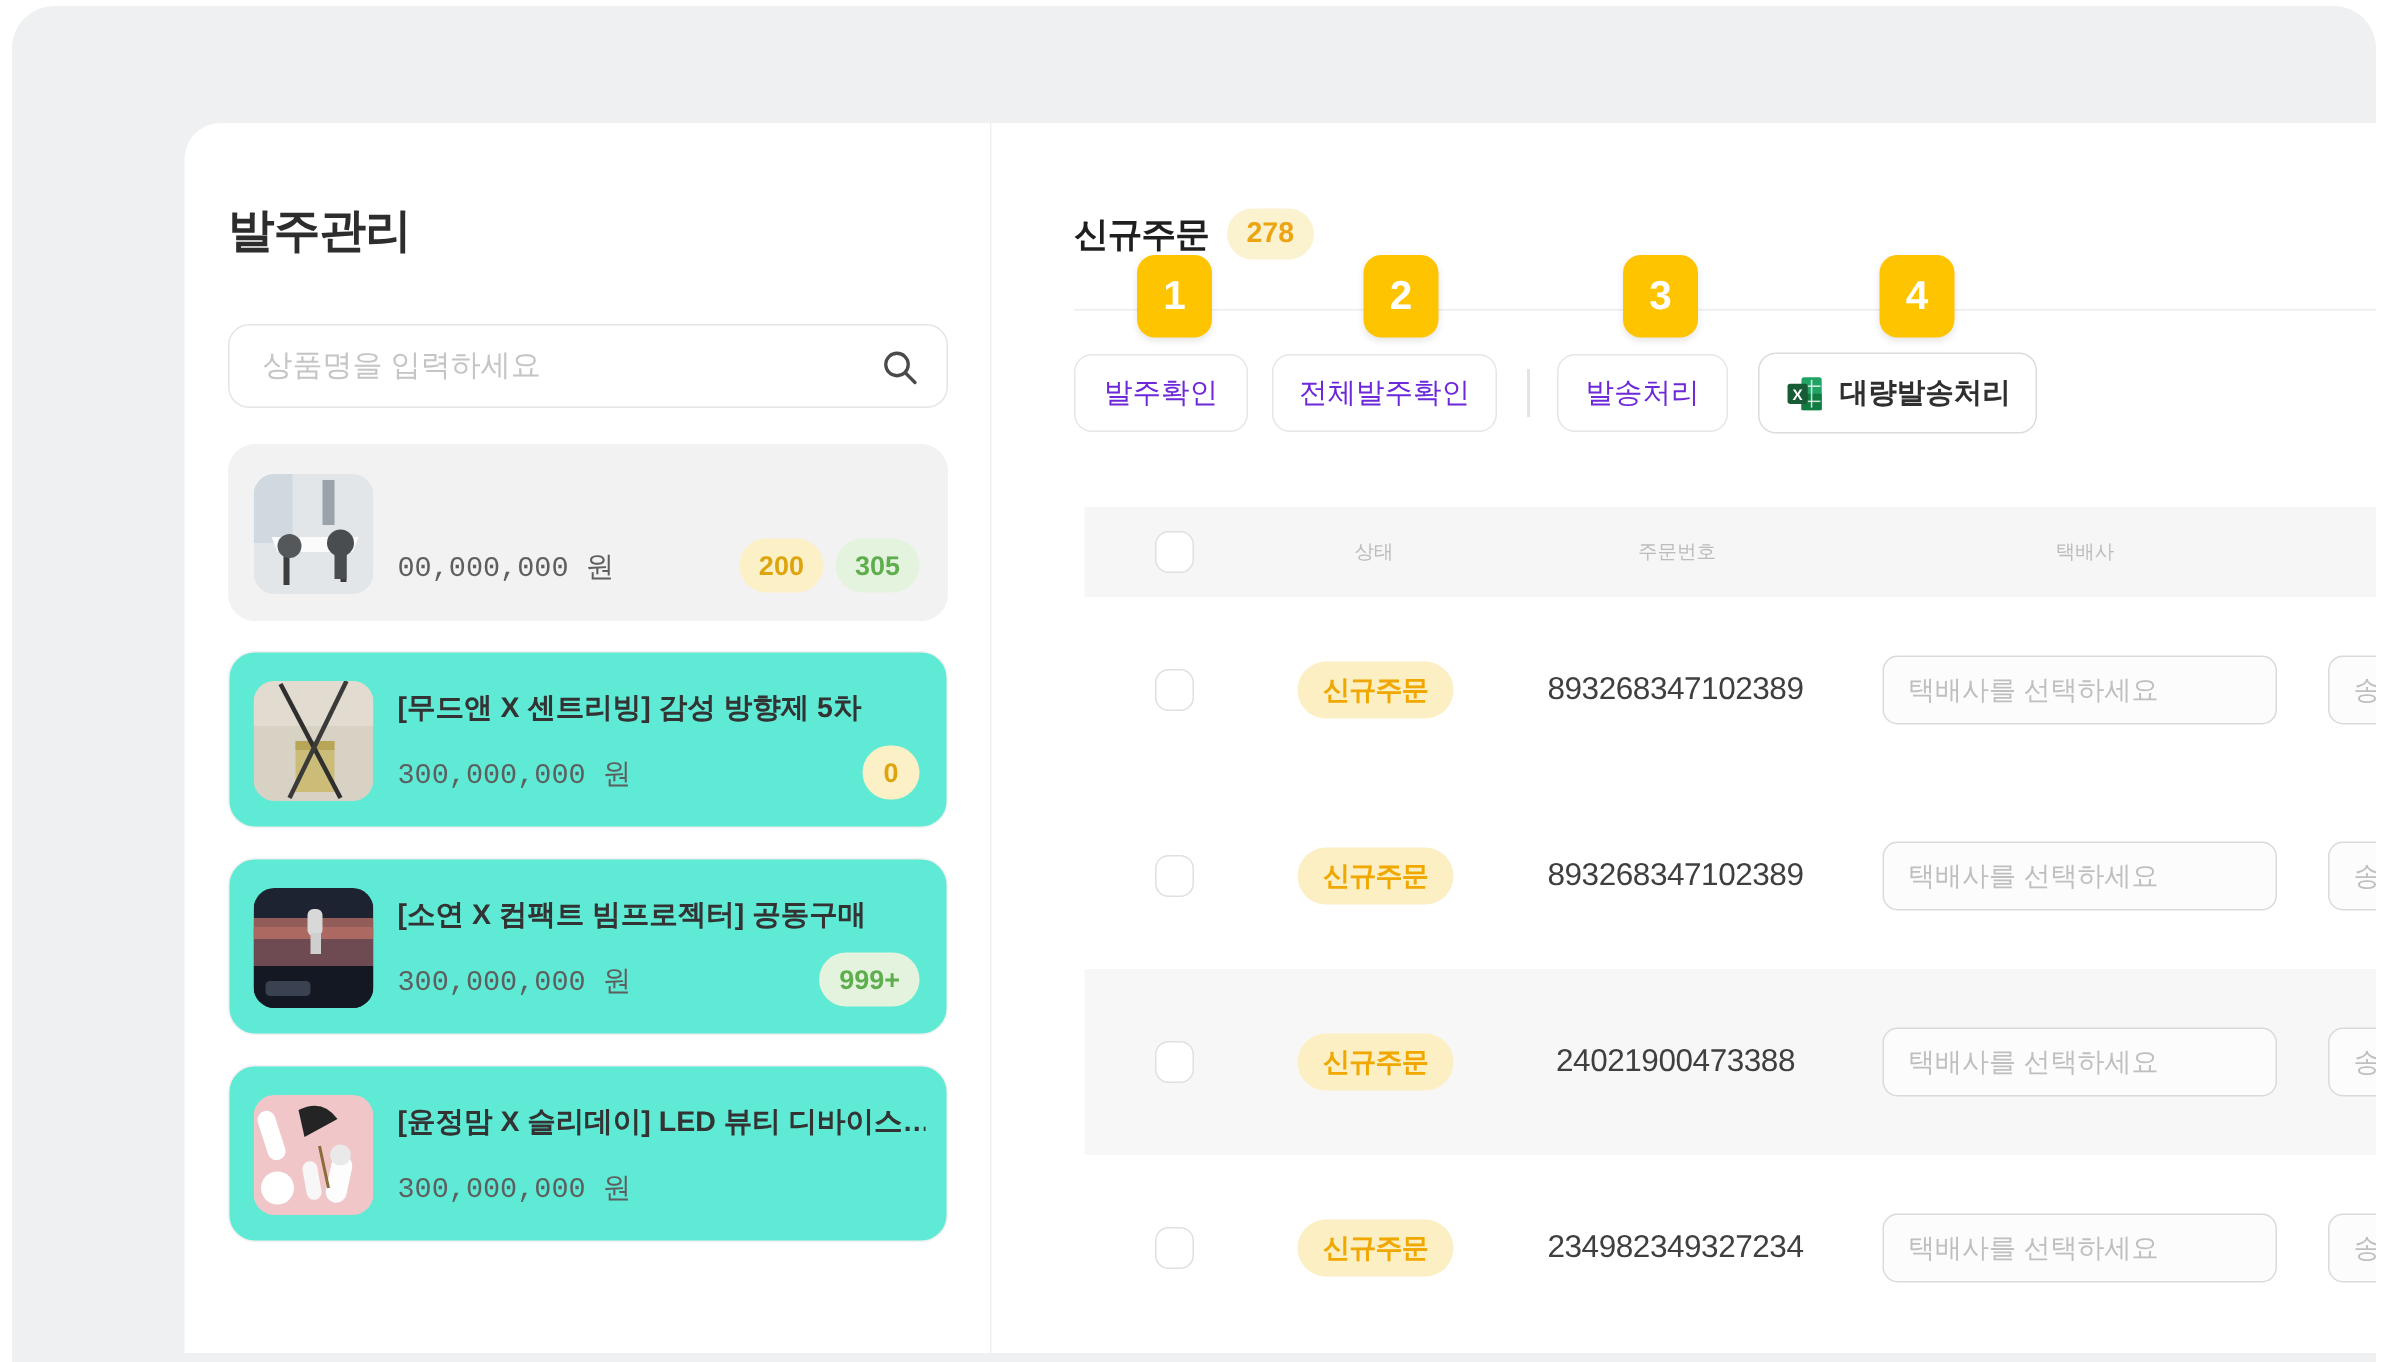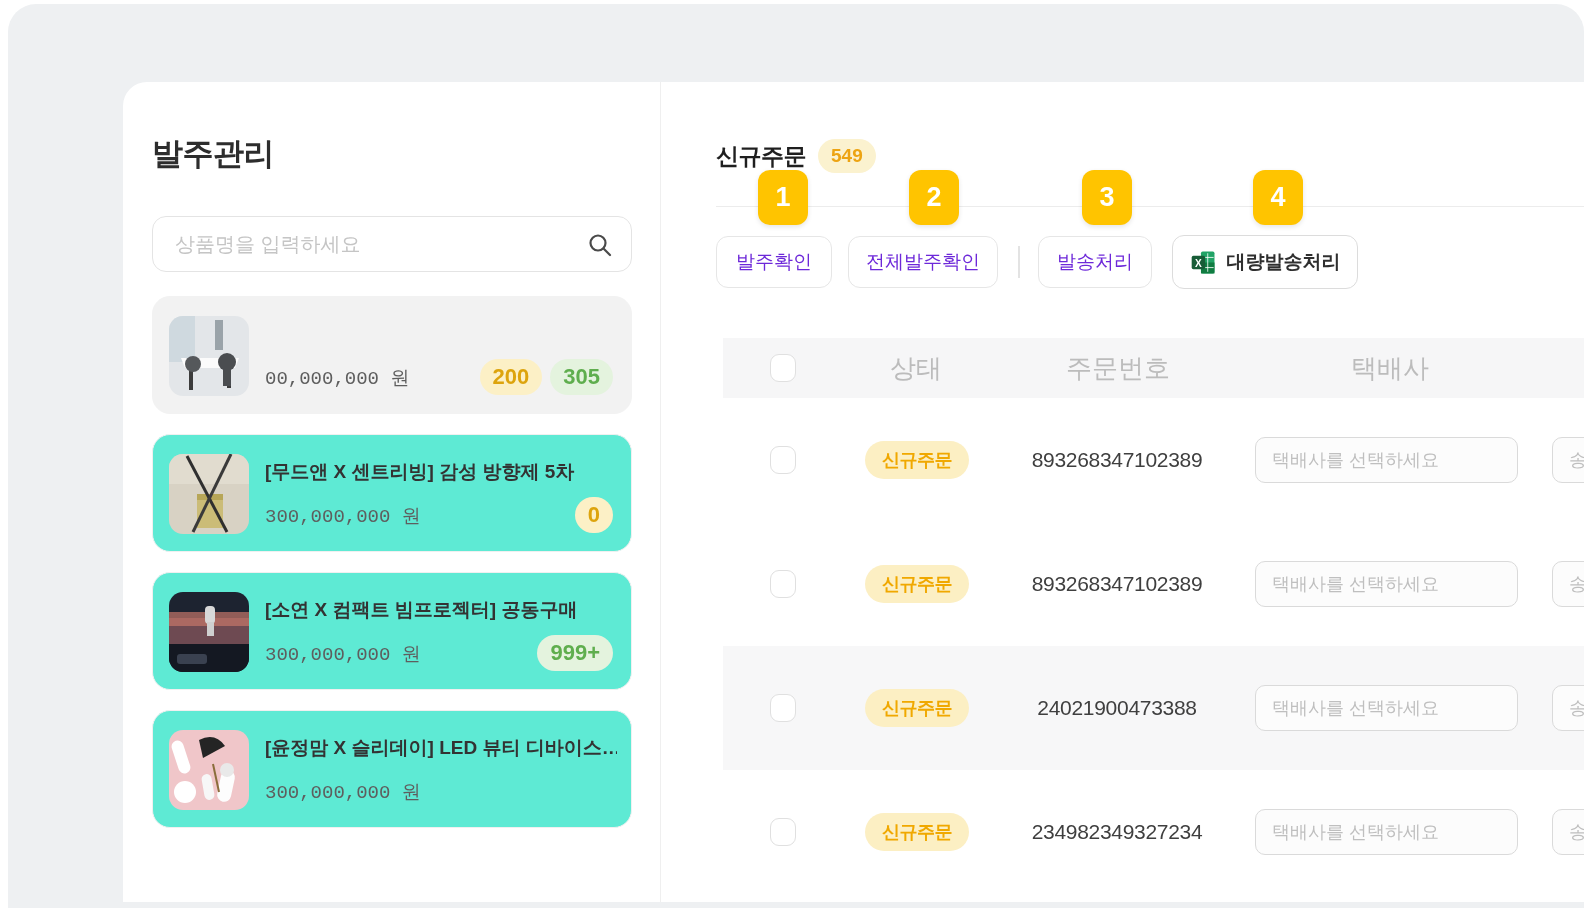--- a/index.html
+++ b/index.html
@@ -24,21 +24,21 @@
 
   .card { position:absolute; left:152px; width:480px; height:118px; border-radius:18px; background:#5eead4;
           border:1.5px solid #f0f0f0; cursor:pointer; }
   .card.selected { background:#f2f2f2; border-color:#f2f2f2; }
   .thumb { position:absolute; left:16px; top:19px; width:80px; height:80px; border-radius:14px; overflow:hidden; }
   .card-title { position:absolute; left:112px; top:24px; width:352px; font-size:19px; font-weight:700; color:#333;
                 white-space:nowrap; overflow:hidden; }
   .card-price { position:absolute; left:112px; bottom:22px; font-size:19px; color:#5e5e5e;font-family:Liberation Mono, monospace; }
   .card-badges { position:absolute; right:18px; bottom:18px; display:flex; gap:8px; }
   .pill { display:flex; align-items:center; justify-content:center; min-width:38px; height:36px;
-          padding:15px 13px; border-radius:18px; font-size:22px; font-weight:600; }
+          padding:15px 13px; border-radius:18px; font-size:18px; font-weight:600; }
   .pill.yellow { background:#fcf0c6; color:#dda40d; }
   .pill.green  { background:#e4f3de; color:#5fae4e; }
 
   
   .tabs { position:absolute; left:716px; top:139px; display:flex; align-items:center; gap:18px; }
   .tab { display:flex; align-items:center; gap:12px; cursor:pointer; }
   .tab-label { font-size:23px; font-weight:700; color:#bdbdbd; letter-spacing:-0.5px; }
   .tab.active .tab-label { color:#1f1f1f; }
   .tab-count { height:34px; padding:0 13px; border-radius:17px; display:flex; align-items:center;
                font-size:19px; font-weight:600; }
@@ -52,21 +52,21 @@
 
   .actions { position:absolute; left:716px; top:236px; height:54px; }
   .btn { position:absolute; top:0; height:52px; background:#fff; border:1.5px solid #e6e6e6; border-radius:12px;
          display:flex; align-items:center; justify-content:center; font-size:19px; color:#6d28d9; cursor:pointer; }
   .btn.bulk { top:-1px; height:54px; color:#2f2f2f; font-weight:600; gap:10px; border-color:#dcdcdc; }
   .btn-sep { position:absolute; left:302px; top:10px; width:1.5px; height:32px; background:#e3e3e3; }
   .excel-icon { width:27px; height:27px; }
 
   
   .thead { position:absolute; left:723px; top:338px; width:861px; height:60px; background:#f6f6f7; }
-  .th { position:absolute; top:50%; transform:translate(-50%,-50%); font-size:26px; color:#bcbcbc; white-space:nowrap; }
+  .th { position:absolute; top:50%; transform:translate(-50%,-50%); font-size:13px; color:#bcbcbc; white-space:nowrap; }
   .cb { position:absolute; width:26px; height:28px; background:#fff; border:1.5px solid #e0e0e0; border-radius:9px; cursor:pointer; }
 
   .row { position:absolute; left:0; width:1592px; height:124px; }
   .row-bg { position:absolute; left:723px; top:0; width:861px; height:100%; }
   .row.striped .row-bg { background:#f7f7f8; }
   .row .cb { left:770px; top:48px; }
   .status-pill { position:absolute; left:865px; top:43px; width:104px; height:38px; border-radius:22px;
                  background:#fcefc3; color:#f0a800; font-size:18px; font-weight:700;
                  display:flex; align-items:center; justify-content:center; letter-spacing:-0.5px; }
   .order-no { position:absolute; left:1117px; top:62px; transform:translate(-50%,-50%);
@@ -170,21 +170,21 @@
             <line x1="44" y1="34" x2="50" y2="62" stroke="#8a6d3b" stroke-width="2"></line>
           </svg>
         </div>
         <div class="card-title">[윤정맘 X 슬리데이] LED 뷰티 디바이스…</div>
         <div class="card-price">300,000,000 원</div>
       </div>
 
       <div class="tabs">
         <div class="tab active">
           <span class="tab-label">신규주문</span>
-          <span class="tab-count yellow">549</span>
+          <span class="tab-count yellow">278</span>
         </div>
       </div>
 
       <div class="step" style="left:758px">1</div>
       <div class="step" style="left:909px">2</div>
       <div class="step" style="left:1082px">3</div>
       <div class="step" style="left:1253px">4</div>
 
       <div class="h-divider"></div>
 

